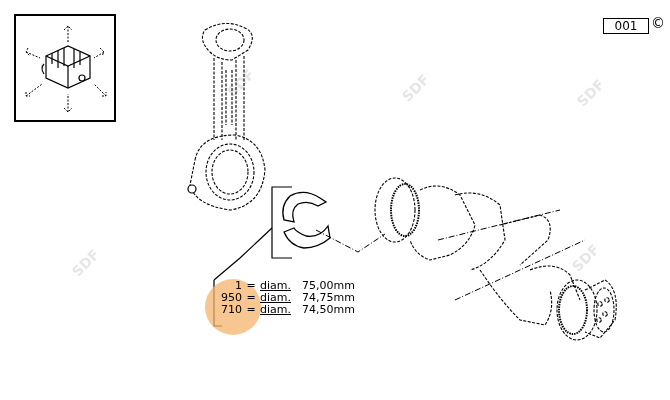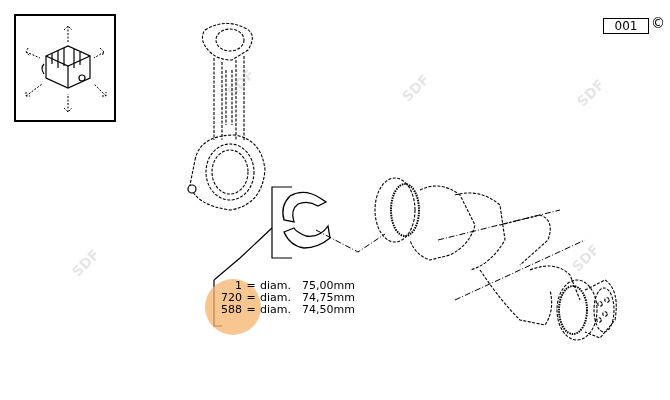--- a/index.html
+++ b/index.html
@@ -5,21 +5,21 @@
   html, body { margin: 0; padding: 0; background: #ffffff; }
   body { width: 670px; height: 400px; position: relative; overflow: hidden; font-family: "DejaVu Sans", sans-serif; }
   .canvas { position: absolute; left: 0; top: 0; width: 670px; height: 400px; }
   .thumb { position: absolute; left: 14px; top: 14px; width: 98px; height: 104px; border: 2px solid #000; background: #fff; }
   .refbox { position: absolute; left: 603px; top: 18px; width: 44px; height: 14px; border: 1.5px solid #000; font-size: 12px; line-height: 14px; text-align: center; color: #000; }
   .copyright { position: absolute; left: 651px; top: 15px; font-size: 14px; color: #000; }
   .legend { position: absolute; left: 214px; top: 280px; font-size: 11px; line-height: 12px; color: #000; }
   .legend-row { display: flex; white-space: pre; }
   .legend-code { width: 28px; text-align: right; }
   .legend-eq { width: 18px; text-align: center; }
-  .legend-label { width: 42px; }
+  .legend-label { width: 42px; text-decoration: underline; }
   .highlight { position: absolute; left: 205px; top: 279px; width: 56px; height: 56px; border-radius: 50%; background: #f6b36b; opacity: 0.75; }
   .wm { position: absolute; color: #e6e6e6; font-size: 14px; font-weight: bold; transform: rotate(-45deg); }
 </style>
 </head>
 <body>
 
 <div class="canvas">
 
   <div class="wm" style="left:70px;top:255px;">SDF</div>
   <div class="wm" style="left:225px;top:75px;">SDF</div>
@@ -103,25 +103,25 @@
   <div class="highlight"></div>
 
   <div class="legend">
     <div class="legend-row">
       <span class="legend-code">1</span>
       <span class="legend-eq">=</span>
       <span class="legend-label">diam.</span>
       <span>75,00mm</span>
     </div>
     <div class="legend-row">
-      <span class="legend-code">720</span>
+      <span class="legend-code">950</span>
       <span class="legend-eq">=</span>
       <span class="legend-label">diam.</span>
       <span>74,75mm</span>
     </div>
     <div class="legend-row">
-      <span class="legend-code">588</span>
+      <span class="legend-code">710</span>
       <span class="legend-eq">=</span>
       <span class="legend-label">diam.</span>
       <span>74,50mm</span>
     </div>
   </div>
 </div>
 
 </body></html>

